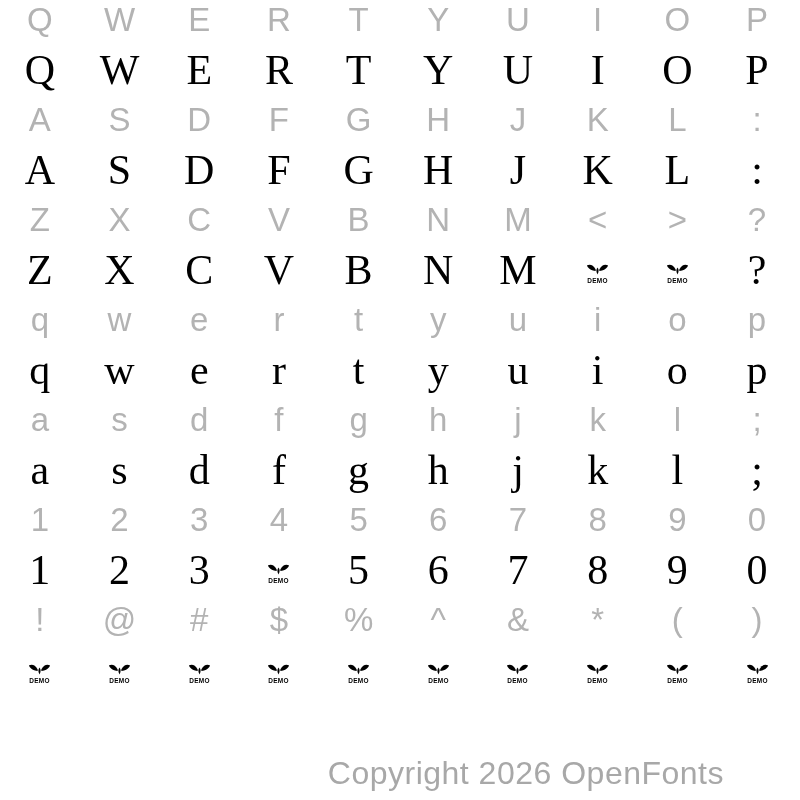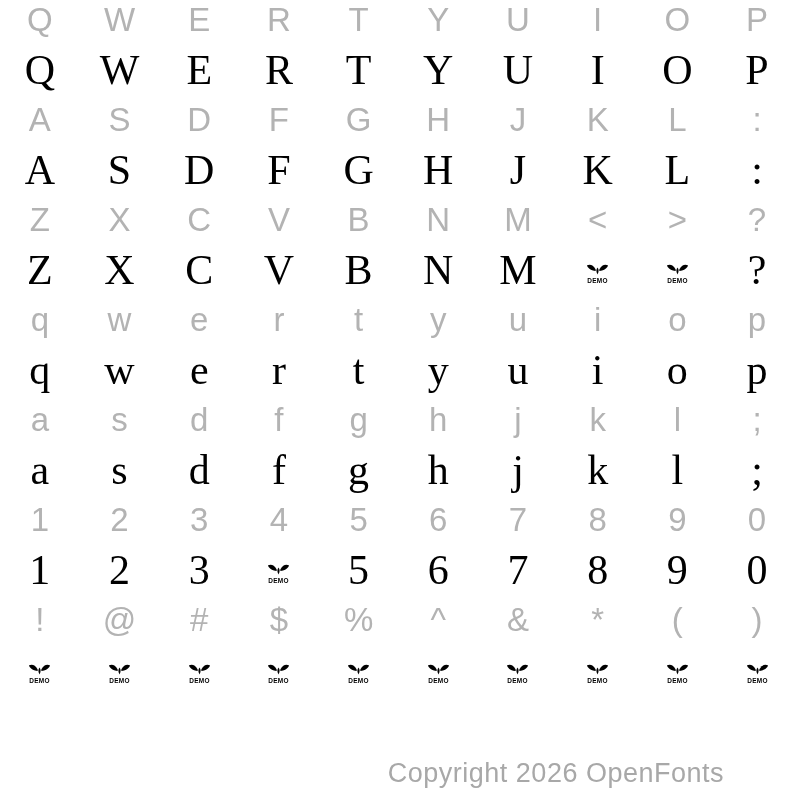--- a/index.html
+++ b/index.html
@@ -50,21 +50,21 @@
     width: 23px;
     height: 20px;
     vertical-align: baseline;
     display: inline-block;
   }
   .footer-copyright {
     position: absolute;
     top: 758px;
     right: 76px;
     font-family: "Liberation Sans", sans-serif;
-    font-size: 27px;
+    font-size: 32px;
     line-height: 30px;
     color: #a8a8a8;
     letter-spacing: 0.5px;
   }
 </style>
 </head>
 <body>
 
 <div class="glyph-grid">
     <div class="row reference">

